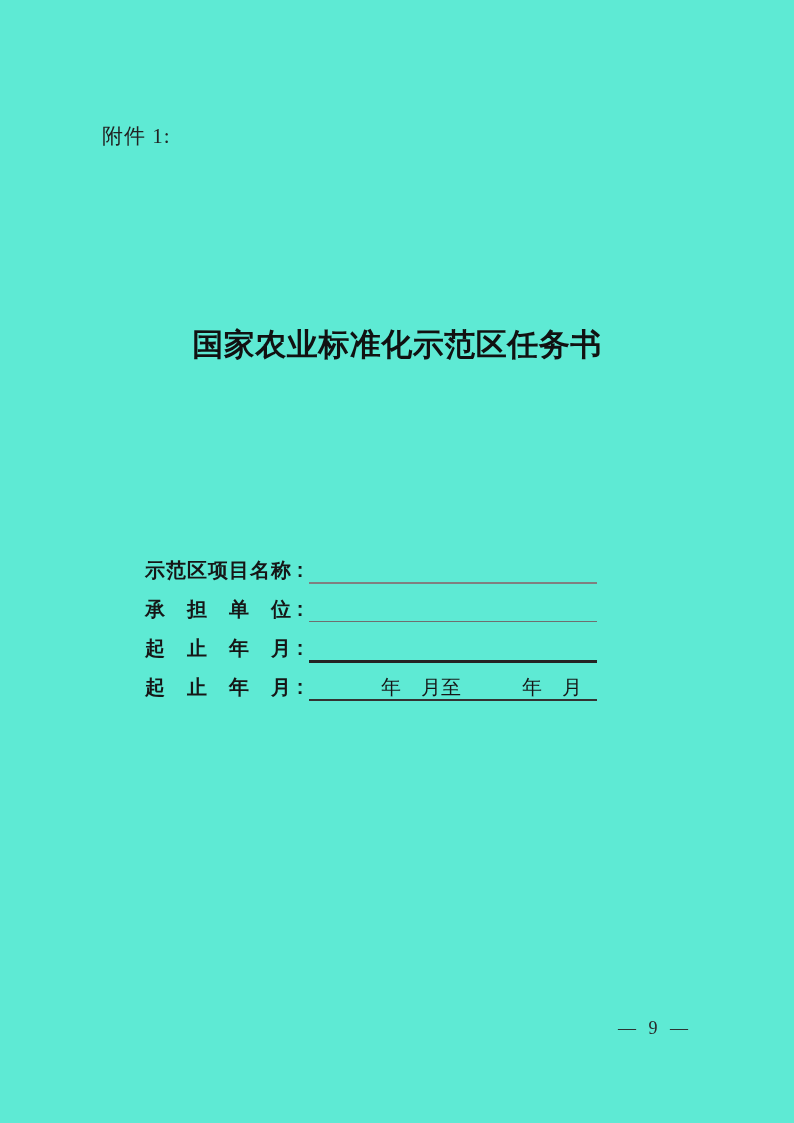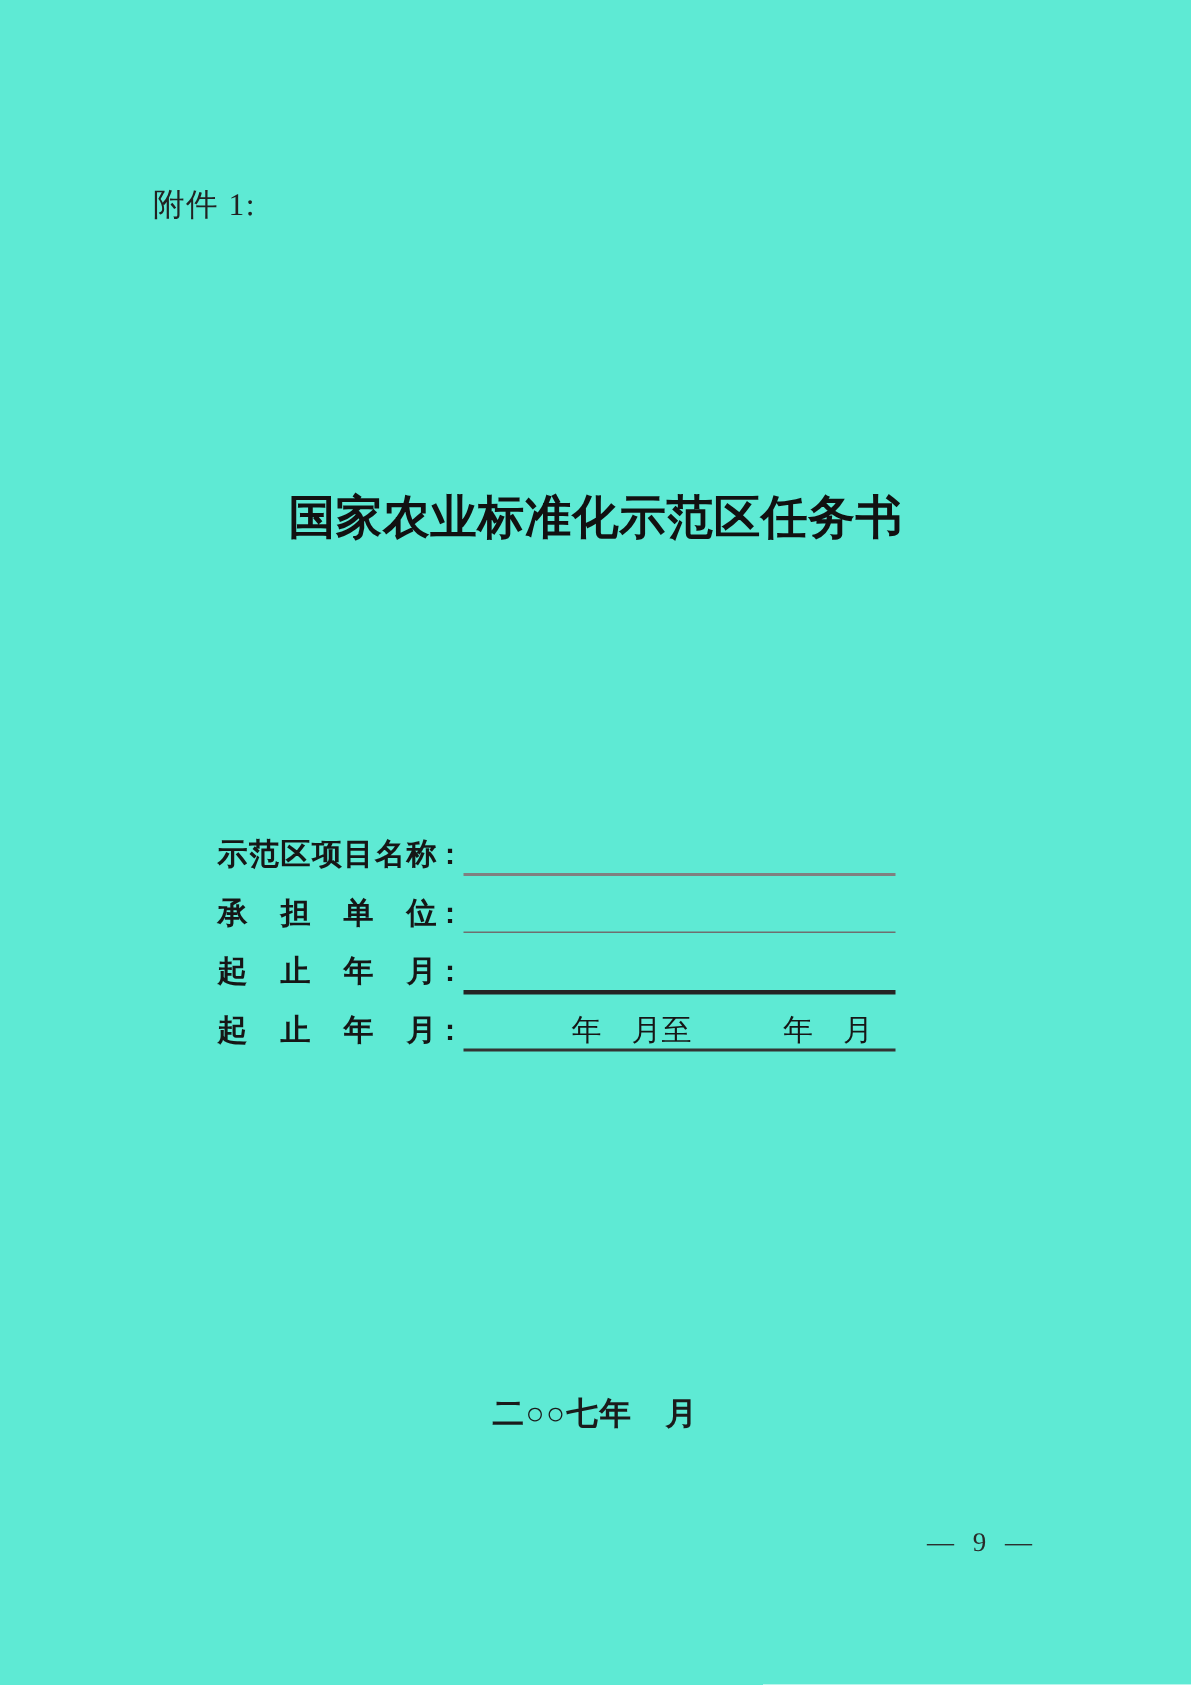--- a/index.html
+++ b/index.html
@@ -166,17 +166,16 @@
       <span class="field-colon">:</span>
       <span class="field-line line-4">
         <span class="date-part date-left">年　月至</span>
         <span class="date-part date-right">年　月</span>
       </span>
     </div>
 
   </div>
 
 
-  <div class="footer-date">二○○七年　月</div>
 
   <div class="page-number">— 9 —</div>
 
 </div>
 
 </body></html>

